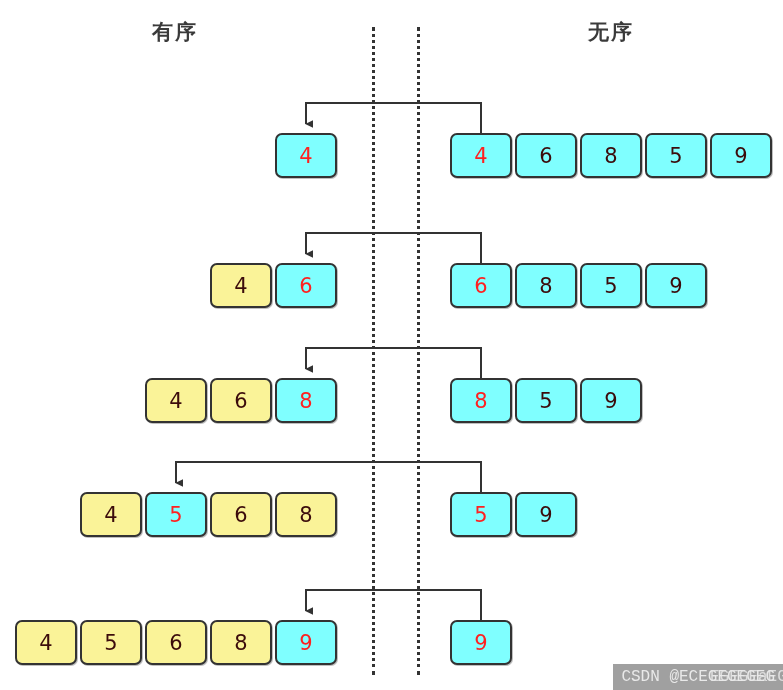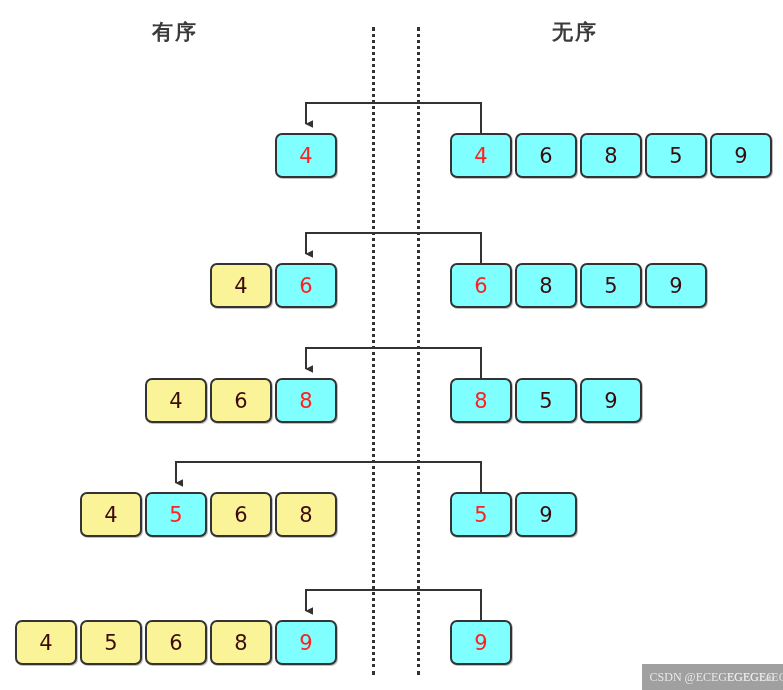--- a/index.html
+++ b/index.html
@@ -22,21 +22,21 @@
   .col-header {
     position: absolute;
     font-size: 21px;
     font-weight: bold;
     color: #3a3a3a;
     letter-spacing: 2px;
     white-space: nowrap;
     font-family: "DejaVu Sans", "Liberation Sans", sans-serif;
   }
   #hdr-sorted   { left: 152px; top: 18px; }
-  #hdr-unsorted { left: 552px; top: 18px; }
+  #hdr-unsorted { left: 588px; top: 18px; }
 
   
   .divider {
     position: absolute;
     top: 27px;
     height: 648px;
     width: 0;
     border-left: 3px dotted #333333;
   }
   #divider-left  { left: 372px; }
@@ -93,25 +93,25 @@
 
   
   #watermark {
     position: absolute;
     right: 0;
     bottom: 0;
     height: 26px;
     padding: 0 8px;
     background: #9b9b9b;
     color: #e8e8e8;
-    font-size: 12px;
+    font-size: 16px;
     display: flex;
     align-items: center;
     letter-spacing: 0px;
-    font-family: Liberation Serif, serif;
+    font-family: Liberation Mono, monospace;
     opacity: 0.95;
   }
   #watermark .wm-overlap {
     position: relative;
     display: inline-block;
   }
   #watermark .wm-overlap span:nth-child(2) {
     position: absolute;
     left: 31px;
     top: 0;

